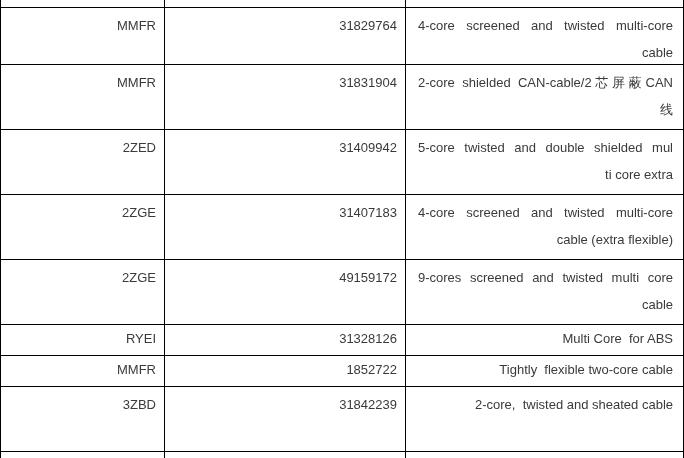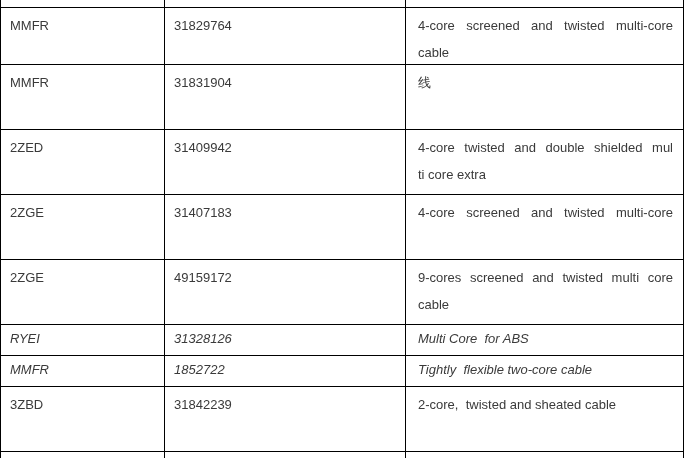--- a/index.html
+++ b/index.html
@@ -34,27 +34,28 @@
   }
   .cell.c1 { border-left: 1px solid #000; }
   .cell.c3 { padding: 4px 10px 6px 12px; }
   .trow.sliver .cell { padding: 0; }
   .trow.sliver-bottom .cell { border-bottom: none; }
   .line {
     line-height: 27px;
     white-space: pre-wrap;
     font-size: 13px;
     color: #3a3a3a;
+    text-align: right;
   }
   .line.just {
     white-space: normal;
     text-align: justify;
     text-align-last: justify;
   }
-  .trow.short .cell { padding-top: 1px; font-style: italic; }
+  .trow.short .cell { padding-top: 1px; }
   .trow.short .line { line-height: 26px; }
 </style>
 </head>
 <body>
 
 <div class="viewport">
   <div class="doc-table">
 
     <div class="trow sliver sliver-top">
       <div class="cell c1"></div>
@@ -76,46 +77,48 @@
     </div>
 
     <div class="trow">
       <div class="cell c1">
           <div class="line">MMFR</div>
         </div>
       <div class="cell c2">
           <div class="line">31831904</div>
         </div>
       <div class="cell c3">
+        <div class="line just">2-core  shielded CAN-cable/2芯屏蔽CAN</div>
         <div class="line">线</div>
       </div>
     </div>
 
     <div class="trow">
       <div class="cell c1">
           <div class="line">2ZED</div>
         </div>
       <div class="cell c2">
           <div class="line">31409942</div>
         </div>
       <div class="cell c3">
-        <div class="line just">4-core  twisted and double shielded mul</div>
+        <div class="line just">5-core  twisted and double shielded mul</div>
         <div class="line">ti core extra</div>
       </div>
     </div>
 
     <div class="trow">
       <div class="cell c1">
           <div class="line">2ZGE</div>
         </div>
       <div class="cell c2">
           <div class="line">31407183</div>
         </div>
       <div class="cell c3">
         <div class="line just">4-core  screened and twisted multi-core</div>
+        <div class="line">cable (extra flexible)</div>
       </div>
     </div>
 
     <div class="trow">
       <div class="cell c1">
           <div class="line">2ZGE</div>
         </div>
       <div class="cell c2">
           <div class="line">49159172</div>
         </div>

